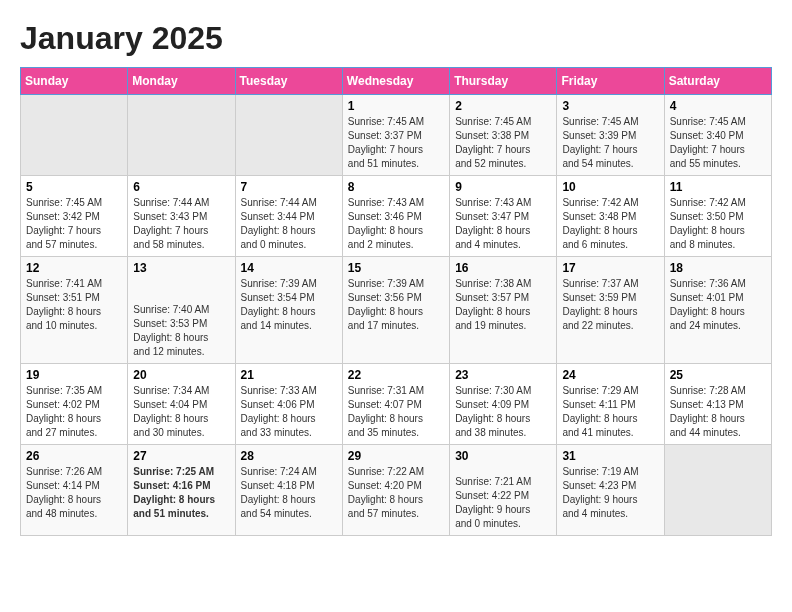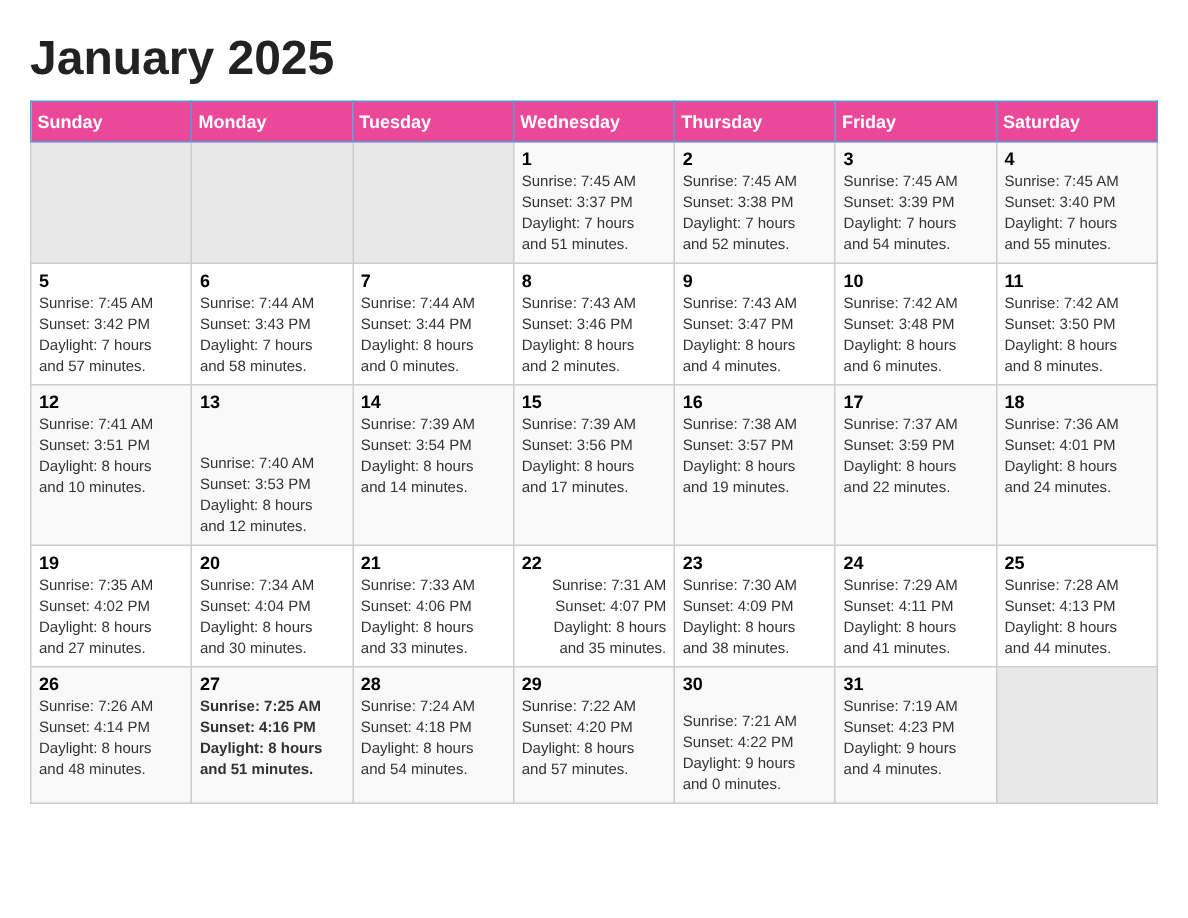--- a/index.html
+++ b/index.html
@@ -262,21 +262,21 @@
         </td>
         <td>
           <span class="day-number">21</span>
           <div class="day-info" style="white-space: pre-line;">Sunrise: 7:33 AM
 Sunset: 4:06 PM
 Daylight: 8 hours
 and 33 minutes.</div>
         </td>
         <td>
           <span class="day-number">22</span>
-          <div class="day-info" style="white-space: pre-line; text-align: right;">Sunrise: 7:31 AM
+          <div class="day-info" style="white-space: pre-line;">Sunrise: 7:31 AM
 Sunset: 4:07 PM
 Daylight: 8 hours
 and 35 minutes.</div>
         </td>
         <td>
           <span class="day-number">23</span>
           <div class="day-info" style="white-space: pre-line;">Sunrise: 7:30 AM
 Sunset: 4:09 PM
 Daylight: 8 hours
 and 38 minutes.</div>

